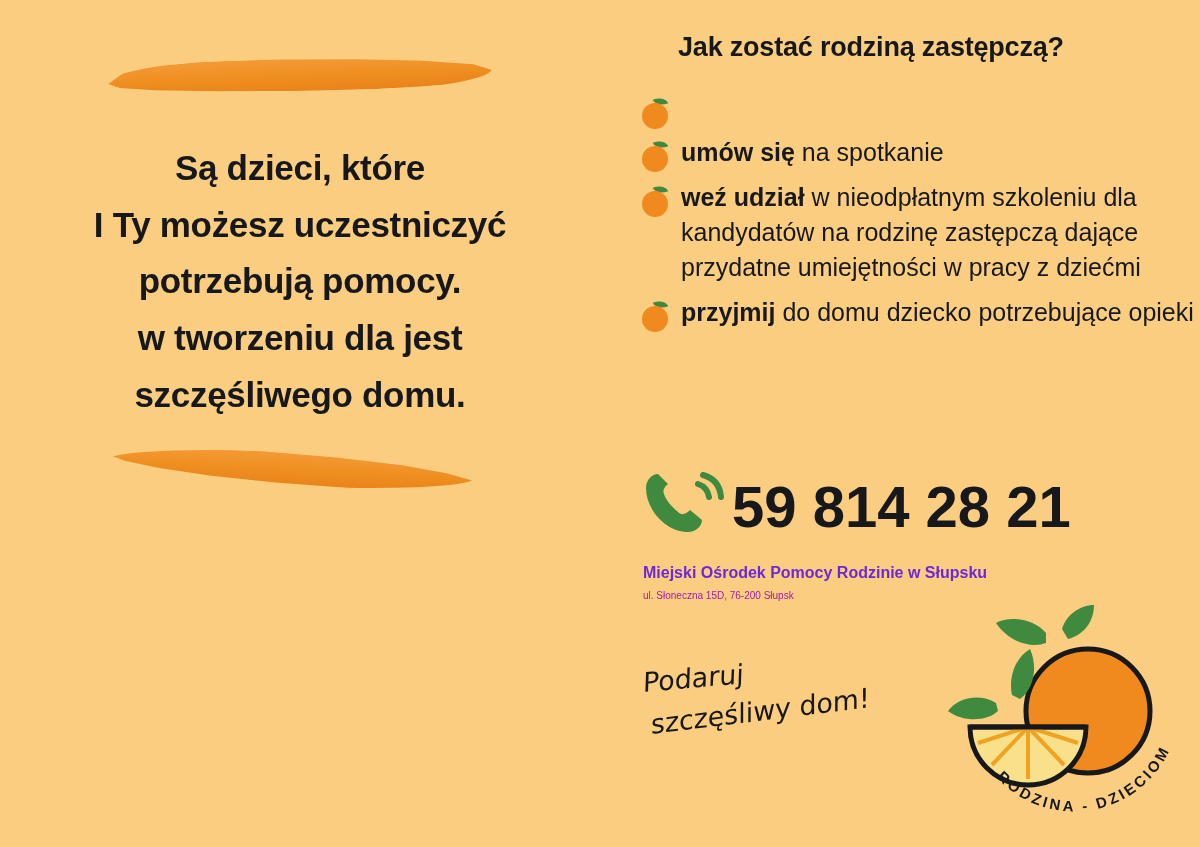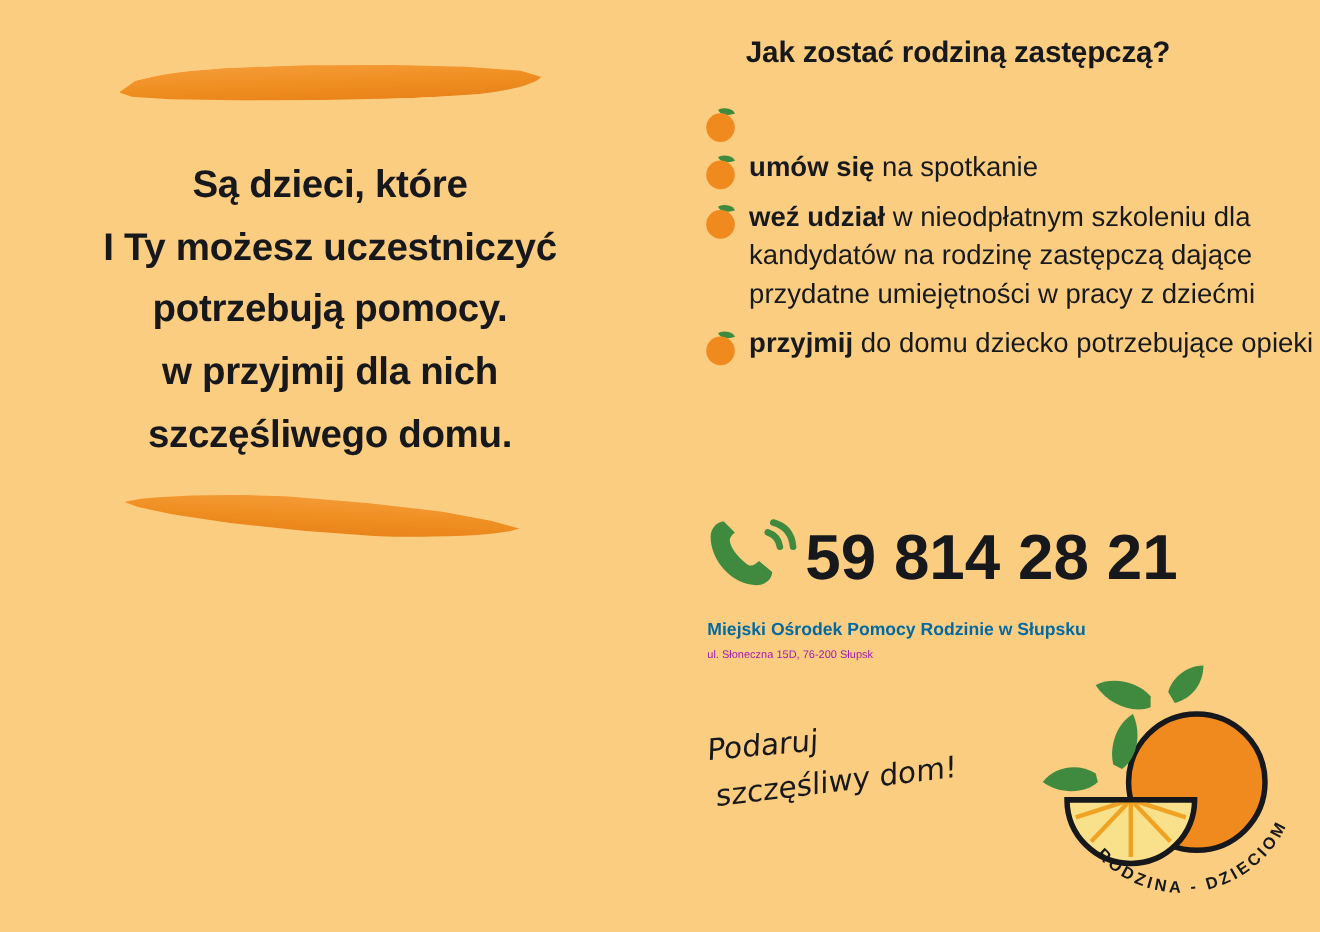--- a/index.html
+++ b/index.html
@@ -163,21 +163,21 @@
     color: #16181c;
     margin-left: 6px;
   }
 
   .org-name {
     position: absolute;
     left: 643px;
     top: 564px;
     font-size: 16px;
     font-weight: bold;
-    color: #0369a1;
+    color: #6d28d9;
     white-space: nowrap;
   }
   .org-addr {
     position: absolute;
     left: 643px;
     top: 590px;
     font-size: 10px;
     color: #a21caf;
     white-space: nowrap;
   }
@@ -219,21 +219,21 @@
 <div class="poster">
 
   <div class="left">
 
     <div class="brush brush-top"></div>
 
     <div class="headline">
       <div>Są dzieci, które</div>
       <div>I Ty możesz uczestniczyć</div>
       <div>potrzebują pomocy.</div>
-      <div>w przyjmij dla nich</div>
+      <div>w tworzeniu dla jest</div>
       <div>szczęśliwego domu.</div>
     </div>
 
     <div class="brush brush-bottom"></div>
 
   </div>
 
   <div class="right">
 
     <div class="right-title">Jak zostać rodziną zastępczą?</div>

